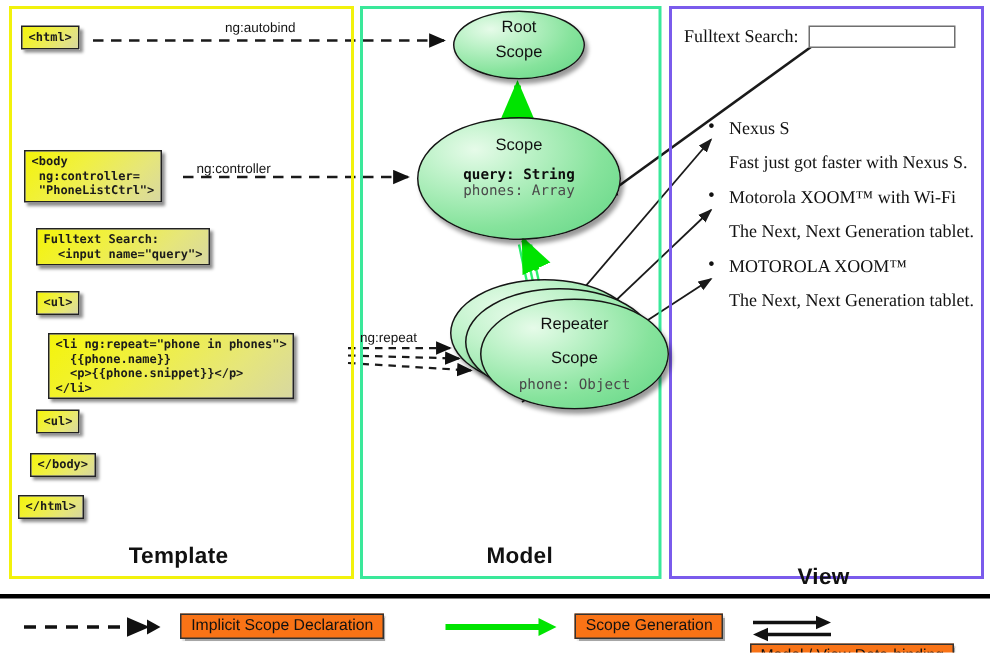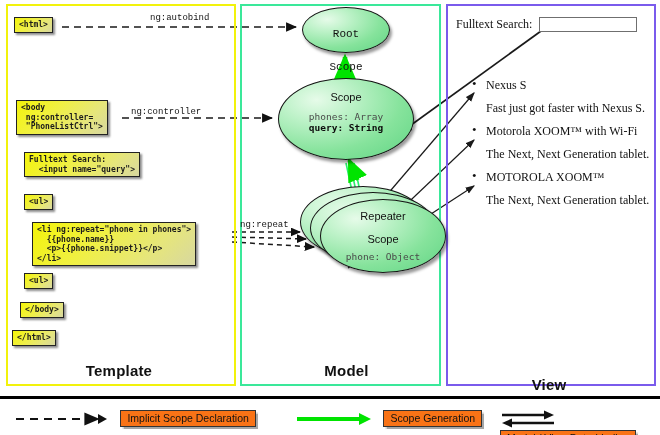--- a/index.html
+++ b/index.html
@@ -31,38 +31,38 @@
   #box-body   {left:16px; top:100px;}
   #box-search {left:24px; top:152px;}
   #box-ul1    {left:24px; top:194px;}
   #box-li     {left:32px; top:222px;}
   #box-ul2    {left:24px; top:273px;}
   #box-body-c {left:20px; top:302px;}
   #box-html-c {left:12px; top:330px;text-align:center;}
 
   
   .mlabel{position:absolute;
-          font-family:Liberation Mono, monospace;
+          font-family:Liberation Sans, sans-serif;
           font-size:9px;color:#151515;white-space:nowrap;}
   #lab-autobind  {left:150px;top:13px;}
   #lab-controller{left:131px;top:107px;}
   #lab-repeat    {left:240px;top:220px;}
 
   
   .scope{position:absolute;border-radius:50%;border:1.6px solid #151515;
          background:radial-gradient(ellipse at 28% 26%, #e6fbe9 0%, #bdf2c8 26%, #86e39c 62%, #5fd483 100%);
          box-shadow:2px 3px 3px rgba(0,0,0,.40);
          text-align:center;color:#111;}
   .scope .ttl{font-family:"Liberation Sans",sans-serif;font-size:11px;line-height:12.5px;}
   .scope .prop{font-family:"DejaVu Sans Mono","Liberation Mono",monospace;font-size:9.5px;line-height:11px;}
   .prop.b{font-weight:bold;color:#0d0d0d;}
   .prop.g{color:#4a4a4a;}
 
   #scope-root{left:302px;top:7px;width:86px;height:44px;}
-  #scope-root .ttl{padding-top:20px;font-family:Liberation Mono, monospace;}
+  #scope-root .ttl{padding-top:4px;}
 
   #scope-ctrl{left:278px;top:78px;width:134px;height:80px;}
   #scope-ctrl .ttl{padding-top:12px;}
   #scope-ctrl .props{margin-top:7px;}
 
   .stack{position:absolute;border-radius:50%;border:1.6px solid #151515;
          background:radial-gradient(ellipse at 28% 26%, #e6fbe9 0%, #c2f3cc 30%, #8ee5a3 66%, #63d585 100%);
          box-shadow:2px 3px 3px rgba(0,0,0,.40);}
   #rep-b1{left:300px;top:186px;width:124px;height:70px;}
   #rep-b2{left:310px;top:192px;width:124px;height:70px;}
@@ -179,22 +179,22 @@
   <div class="mlabel" id="lab-repeat">ng:repeat</div>
 
   <div class="scope" id="scope-root">
     <div class="ttl">Root</div>
     <div class="ttl">Scope</div>
   </div>
 
   <div class="scope" id="scope-ctrl">
     <div class="ttl">Scope</div>
     <div class="props">
+      <div class="prop b">query: String</div>
       <div class="prop g">phones: Array</div>
-      <div class="prop b">query: String</div>
     </div>
   </div>
 
   <div class="stack" id="rep-b1"></div>
   <div class="stack" id="rep-b2"></div>
   <div class="scope" id="scope-rep">
     <div class="ttl">Repeater</div>
     <div class="ttl">Scope</div>
     <div class="props">
       <div class="prop g">phone: Object</div>

